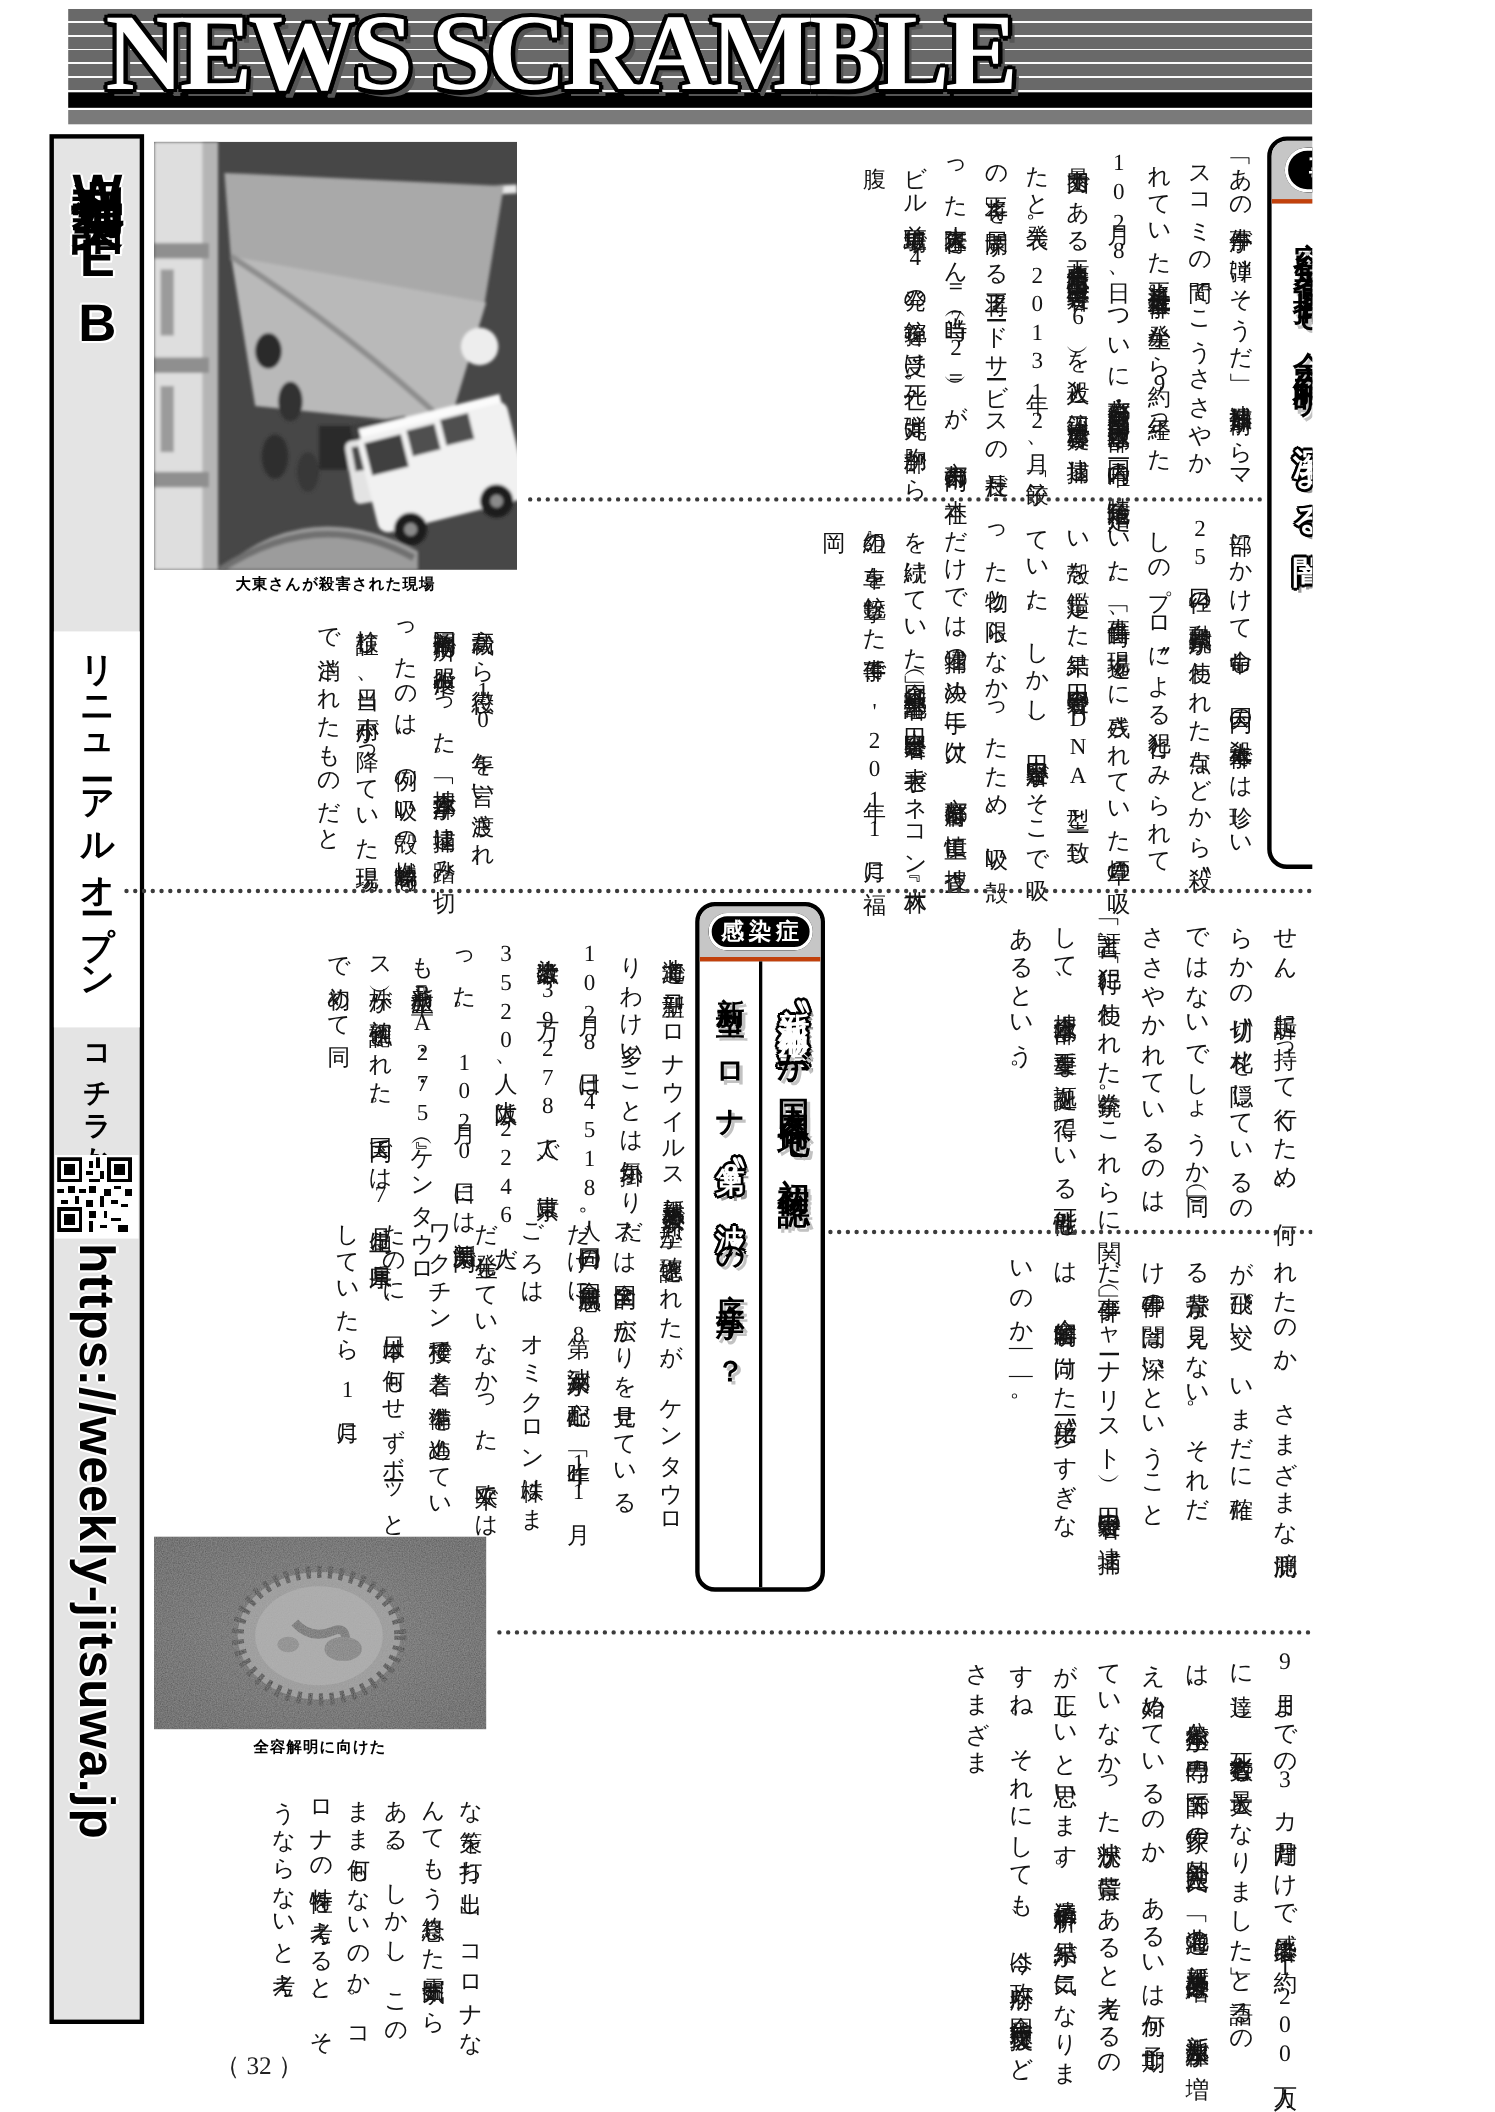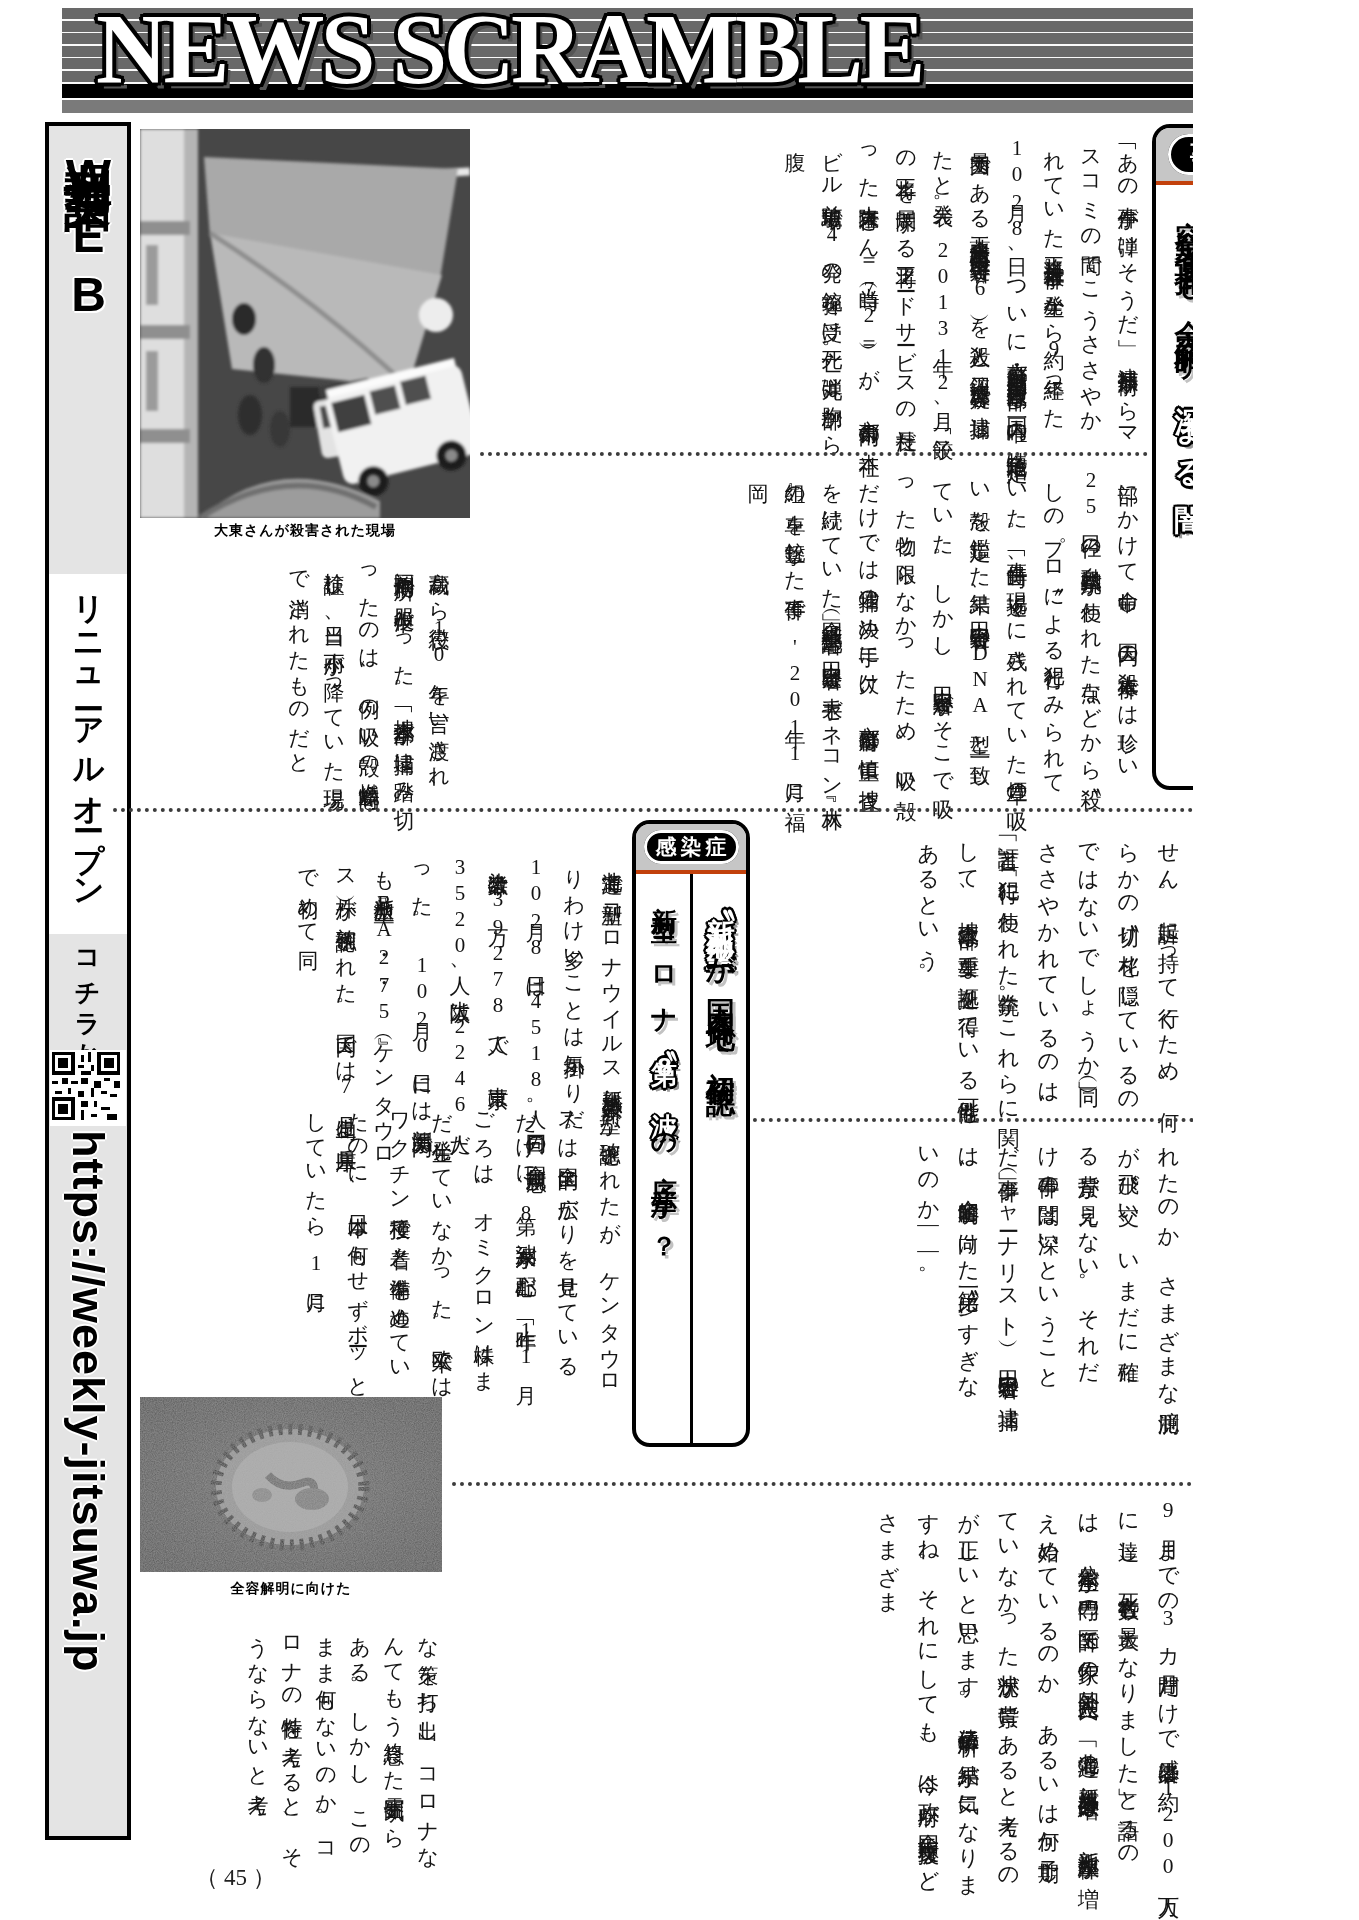--- a/index.html
+++ b/index.html
@@ -240,15 +240,15 @@
         <ellipse cx="122" cy="98" rx="10" ry="7" fill="#888"></ellipse>
       </g>
     </svg>
   </div>
   <div class="caption" style="left:140px;top:1580px;width:302px;">全容解明に向けた</div>
 
   <div class="dotted" style="left:452px;top:1482px;width:900px;"></div>
   <div class="vtext" style="left:452px;top:1498px;width:896px;height:396px;line-height:40px;font-size:21.5px;">オミクロン株が入ってきて、あっという間に広がった。ウイルスも『BA・1』、『BA・2』と変異して現在は『BA・5』が蔓延している。そして、第7波では7月から9月までの3カ月間だけで感染者は約1200万人に達し、死亡者数も最大となりました」と語るのは、公衆衛生が専門の医師で作家の外岡立人氏だ。「北海道の新規感染者数増は、新派生型株が増え始めているのか、あるいは何か予期していなかった状況が背景にあると考えるのが正しいと思います。遺伝子解析の結果が気になりますね。それにしても、今は政府が全国旅行支援などさまざま</div>
   <div class="vtext" style="left:140px;top:1622px;width:305px;height:240px;line-height:34px;">な策を打ち出し、コロナなんてもう終息した雰囲気すらある。しかし、このまま何もないのか。コロナの特性を考えると、そうならないと考え</div>
 
-  <div class="pageno">（ 45 ）</div>
+  <div class="pageno">（ 32 ）</div>
 
 </div>
 
 </body></html>

